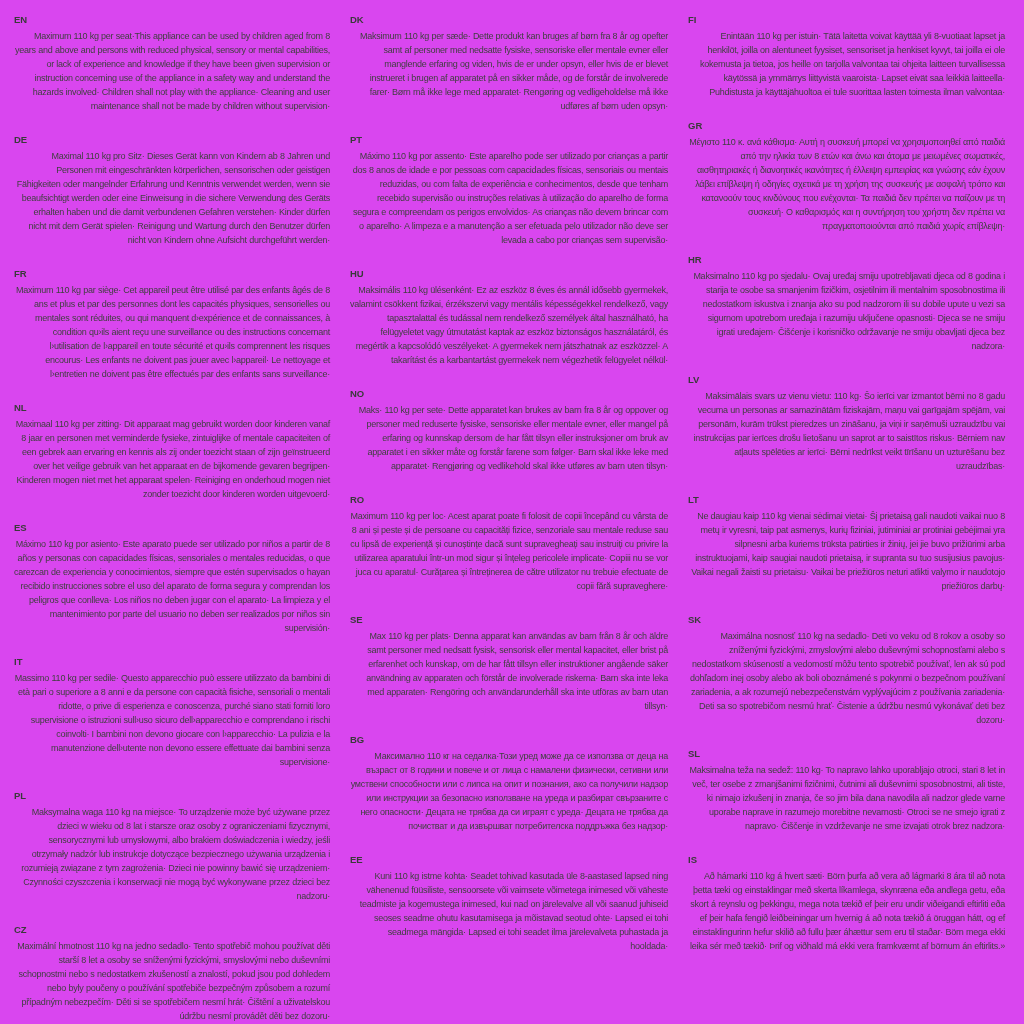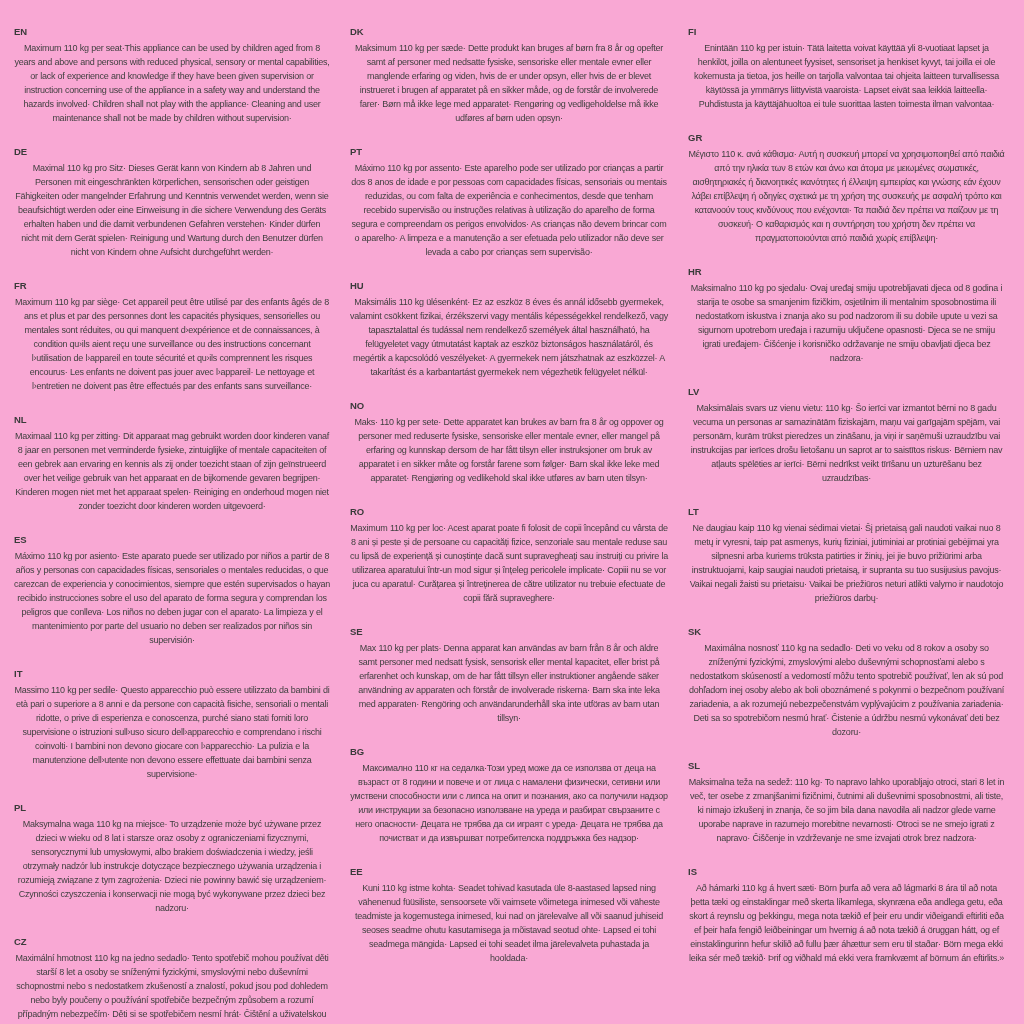--- a/index.html
+++ b/index.html
@@ -11,25 +11,25 @@
     width: 1024px;
     height: 1024px;
     overflow: hidden;
     font-family: "Liberation Sans", "DejaVu Sans", sans-serif;
     color: #3d3d3d;
   }
   .page {
     box-sizing: border-box;
     width: 1024px;
     height: 1024px;
-    padding: 26px 9px 0 14px;
+    padding: 14px 9px 0 14px;
     display: grid;
     grid-template-columns: 316px 318px 317px;
     column-gap: 20px;
-    background: #f9a8d4;
+    background: #d946ef;
   }
   .col {
     min-width: 0;
   }
   .section {
     margin-bottom: 21px;
   }
   .lang-code {
     font-size: 9.5px;
     font-weight: bold;
@@ -37,21 +37,21 @@
     letter-spacing: 0;
     margin: 0 0 3px 0;
     line-height: 12px;
   }
   .para {
     font-size: 9px;
     line-height: 14px;
     letter-spacing: -0.25px;
     color: #3f3f3f;
     margin: 0;
-    text-align: center;
+    text-align: right;
     word-spacing: 0.2px;
   }
 </style>
 </head>
 <body>
 
 <div class="page">
 
   <div class="col">
     <div class="section">

